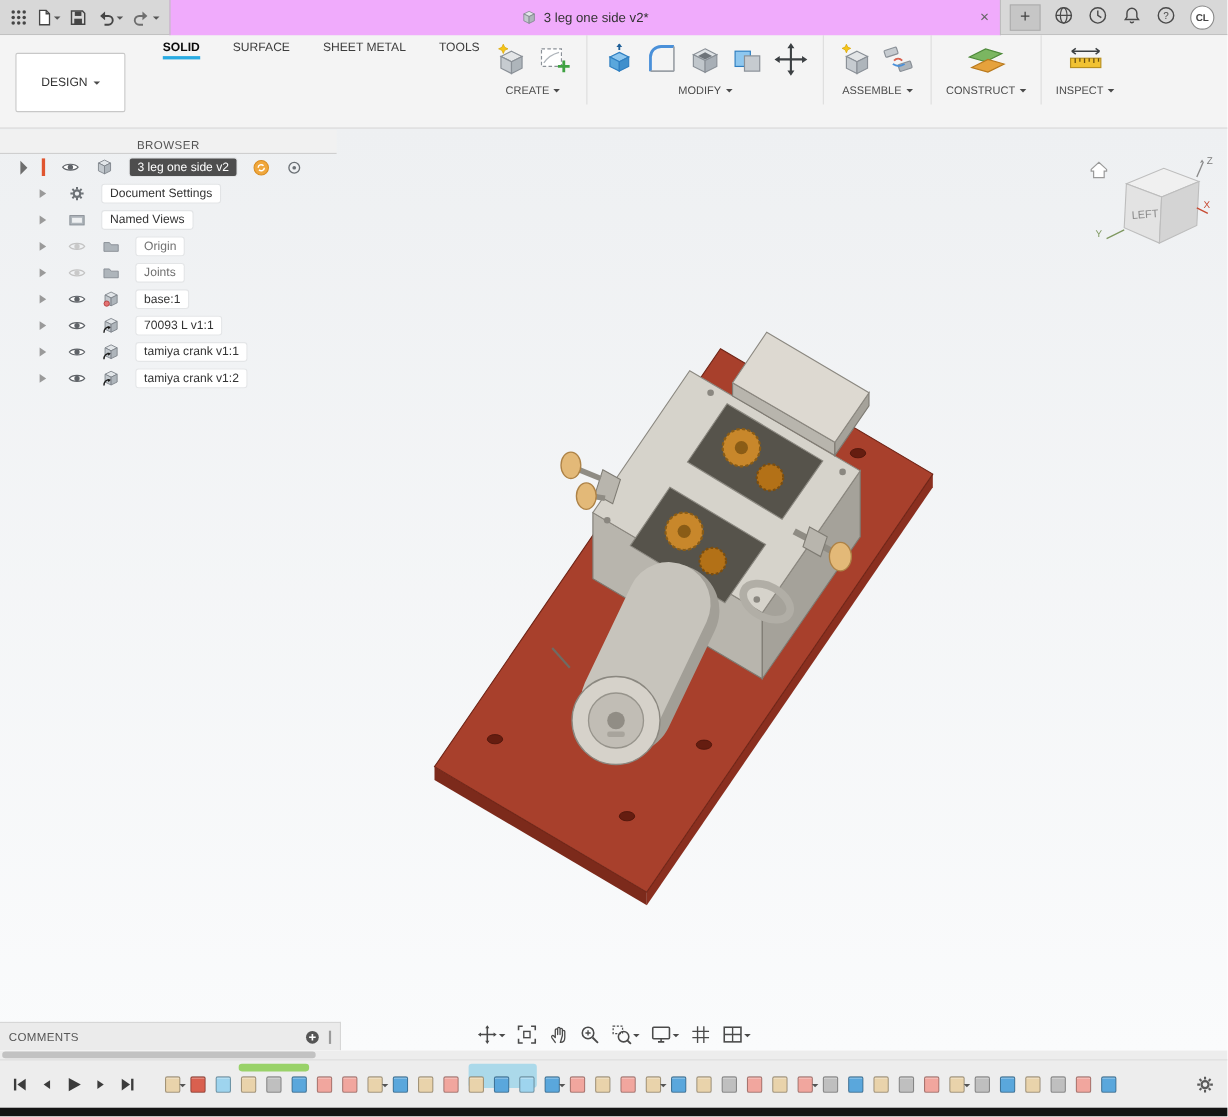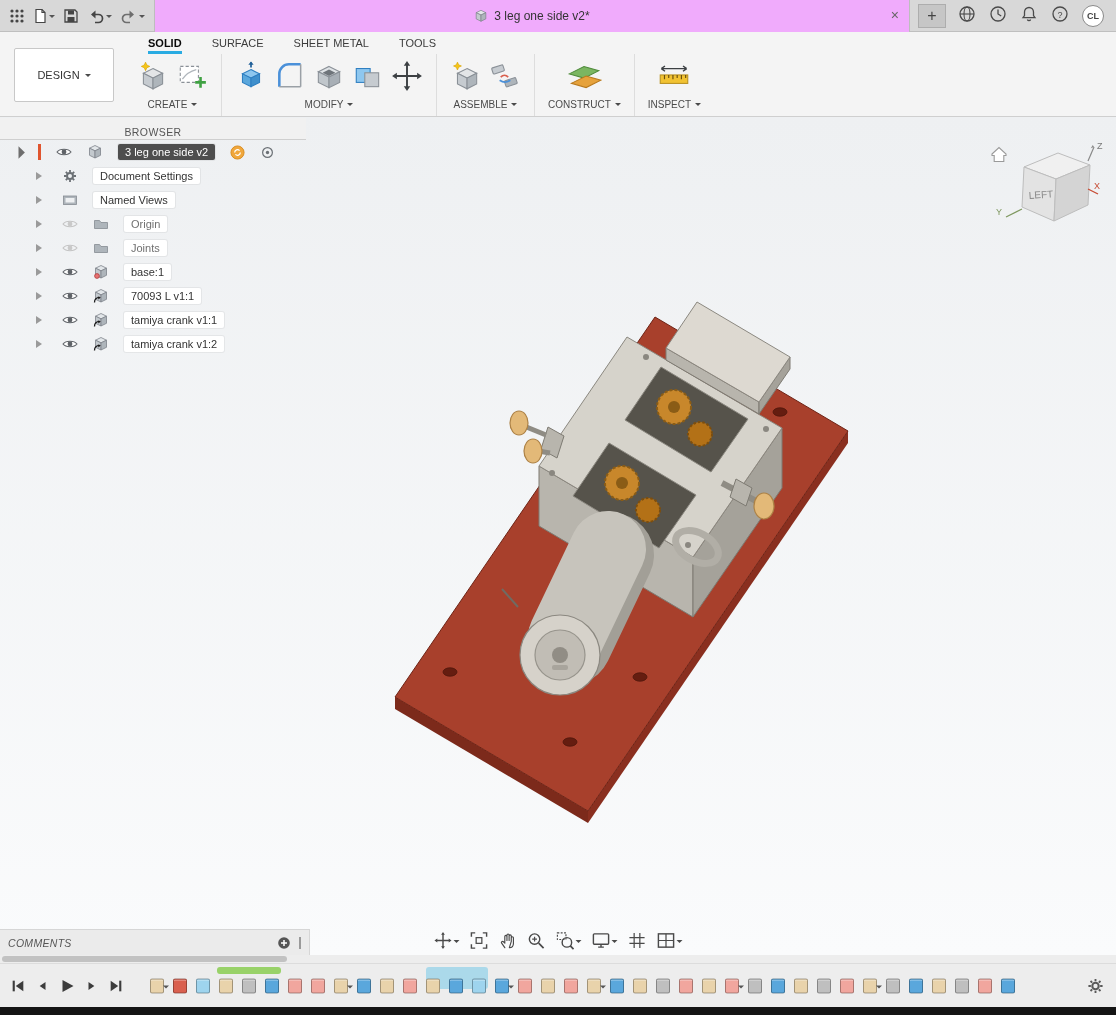--- a/index.html
+++ b/index.html
@@ -14,21 +14,21 @@
   .doc-tab { flex:1; height:32px; background:#f0abfc; border-left:1px solid #bdbdbd; border-right:1px solid #bdbdbd; display:flex; align-items:center; justify-content:center; position:relative; gap:6px; }
   .doc-title { font-size:12px; color:#333; }
   .tab-close { position:absolute; right:10px; top:7px; font-size:14px; color:#666; line-height:16px; cursor:pointer; }
   .tb-plus { width:28px; height:24px; background:#c6c6c6; border:1px solid #adadad; margin:0 8px; display:flex; align-items:center; justify-content:center; font-size:16px; color:#444; cursor:pointer; }
   .tb-right { display:flex; align-items:center; gap:13px; padding:0 12px 0 4px; flex:none; }
   .avatar { width:22px; height:22px; border-radius:50%; background:#fff; border:1.5px solid #8a8a8a; display:flex; align-items:center; justify-content:center; font-size:9px; font-weight:bold; color:#444; cursor:pointer; }
 
   
   .ribbon { height:85px; background:#f4f4f4; border-bottom:1px solid #cfcfcf; display:flex; }
   .design-box { margin:16px 10px 0 14px; width:100px; height:54px; background:#fff; border:1px solid #c8c8c8; border-radius:2px; display:flex; align-items:center; justify-content:center; gap:5px; font-size:11px; color:#333; cursor:pointer; flex:none; }
-  .ribbon-right { flex:1; display:flex; flex-direction:column; min-width:0;text-align:center; }
+  .ribbon-right { flex:1; display:flex; flex-direction:row; min-width:0;text-align:center; }
   .ribbon-tabs { display:flex; gap:30px; padding:5px 0 0 24px; height:22px; }
   .rtab { font-size:11px; color:#3c3c3c; padding-bottom:3px; border-bottom:3px solid transparent; cursor:pointer; white-space:nowrap; }
   .rtab.active { color:#0a0a0a; border-bottom-color:#29abe2; font-weight:bold; }
   .ribbon-tools { display:flex; align-items:stretch; height:63px; }
   .tool-group { padding:1px 13px 0; display:flex; flex-direction:column; align-items:center; }
   .tool-group + .tool-group { border-left:1px solid #ddd; }
   .tg-icons { display:flex; align-items:center; gap:7px; height:42px; }
   .tg-label { display:flex; align-items:center; gap:4px; font-size:10px; color:#4a4a4a; margin-top:2px; cursor:pointer; }
   .dcaret { width:0; height:0; border:3.5px solid transparent; border-top-color:#4a4a4a; margin-top:3px; }
   .ri { display:block; cursor:pointer; }
@@ -55,21 +55,21 @@
   
   .viewcube { position:absolute; top:20px; right:12px; width:120px; height:102px; cursor:pointer; }
 
   
   .navbar { position:absolute; bottom:1px; left:50%; transform:translateX(-50%); height:27px; display:flex; align-items:center; gap:10px; padding:0 10px; }
   .nav-btn { display:flex; align-items:center; cursor:pointer; }
   .nav-caret { width:0;height:0;border:3px solid transparent;border-top-color:#4a4a4a;margin:5px 0 0 1px; }
 
   
   .comments { position:absolute; bottom:0; left:0; width:310px; height:26px; background:#ebebeb; border-top:1px solid #d6d6d6; border-right:1px solid #d6d6d6; display:flex; align-items:center; padding:0 8px; gap:8px; }
-  .cm-label { font-size:10.5px; color:#555; letter-spacing:0.3px; flex:1;font-style:italic; }
+  .cm-label { font-size:10.5px; color:#555; letter-spacing:0.3px; flex:1; }
 
   
   .hscroll { position:absolute; bottom:52px; left:0; right:0; height:8px; background:#ededed; }
   .hthumb { position:absolute; left:2px; top:1px; width:285px; height:6px; background:#c2c2c2; border-radius:3px; cursor:pointer; }
   .timeline { position:absolute; bottom:8px; left:0; right:0; height:44px; background:#ededed; border-top:1px solid #dcdcdc; }
   .tl-controls { position:absolute; left:10px; top:0; height:100%; display:flex; align-items:center; gap:9px; }
   .tl-items { position:absolute; left:150px; top:50%; transform:translateY(-50%); display:flex; gap:9px; align-items:center; z-index:1; }
   .tl-item { width:14px; height:15px; flex:none; border-radius:2px; border:1px solid rgba(0,0,0,0.3); box-shadow:inset 0 1px 0 rgba(255,255,255,0.5); position:relative; cursor:pointer; }
   .tl-item.has-caret::after { content:''; position:absolute; right:-6px; bottom:1px; border:3px solid transparent; border-top-color:#555; }
   .tl-range { position:absolute; top:3px; border-radius:3px; z-index:0; }

